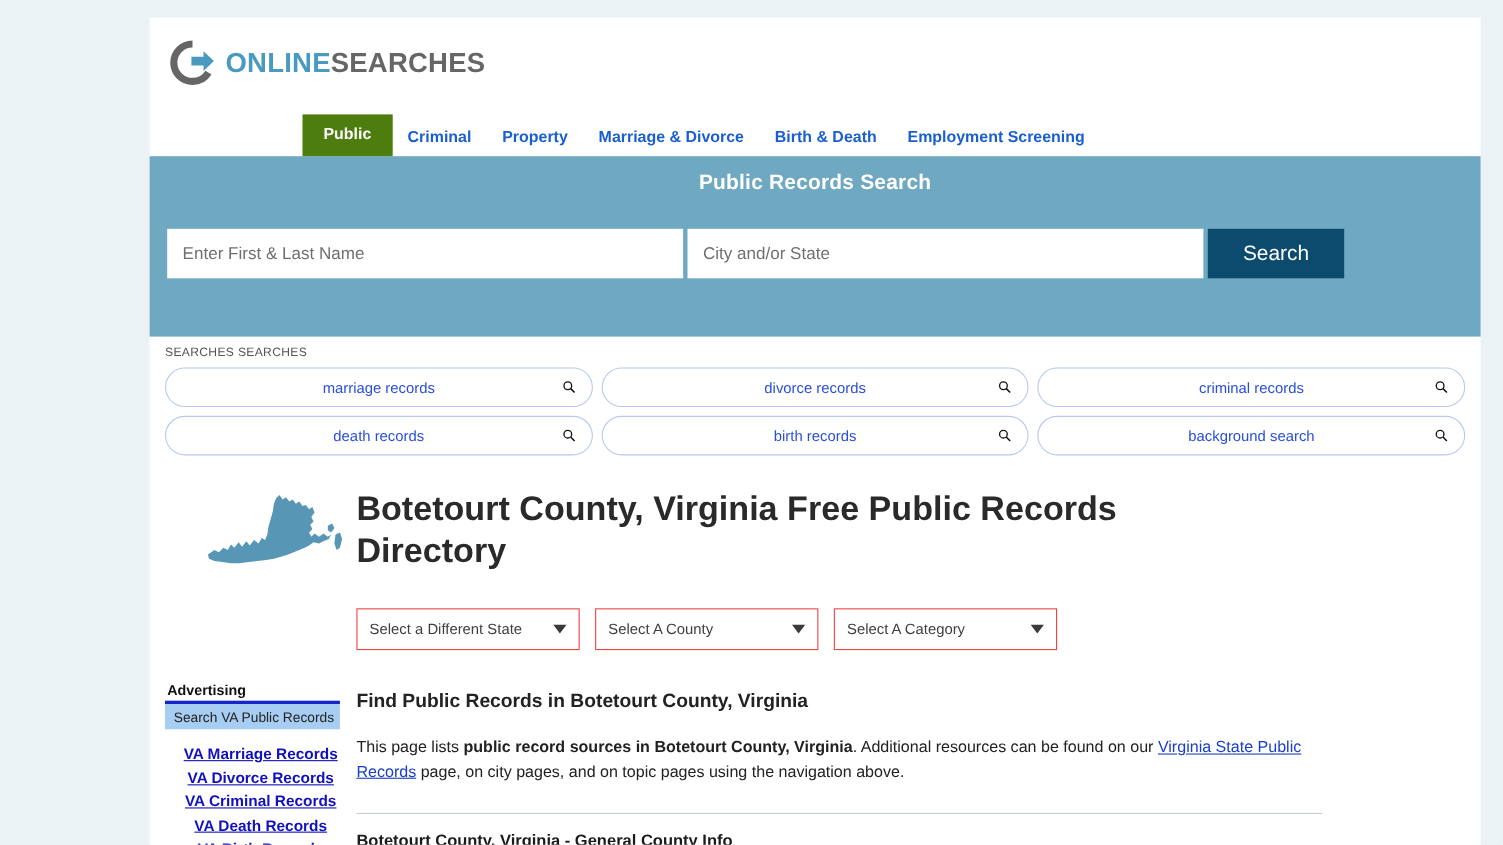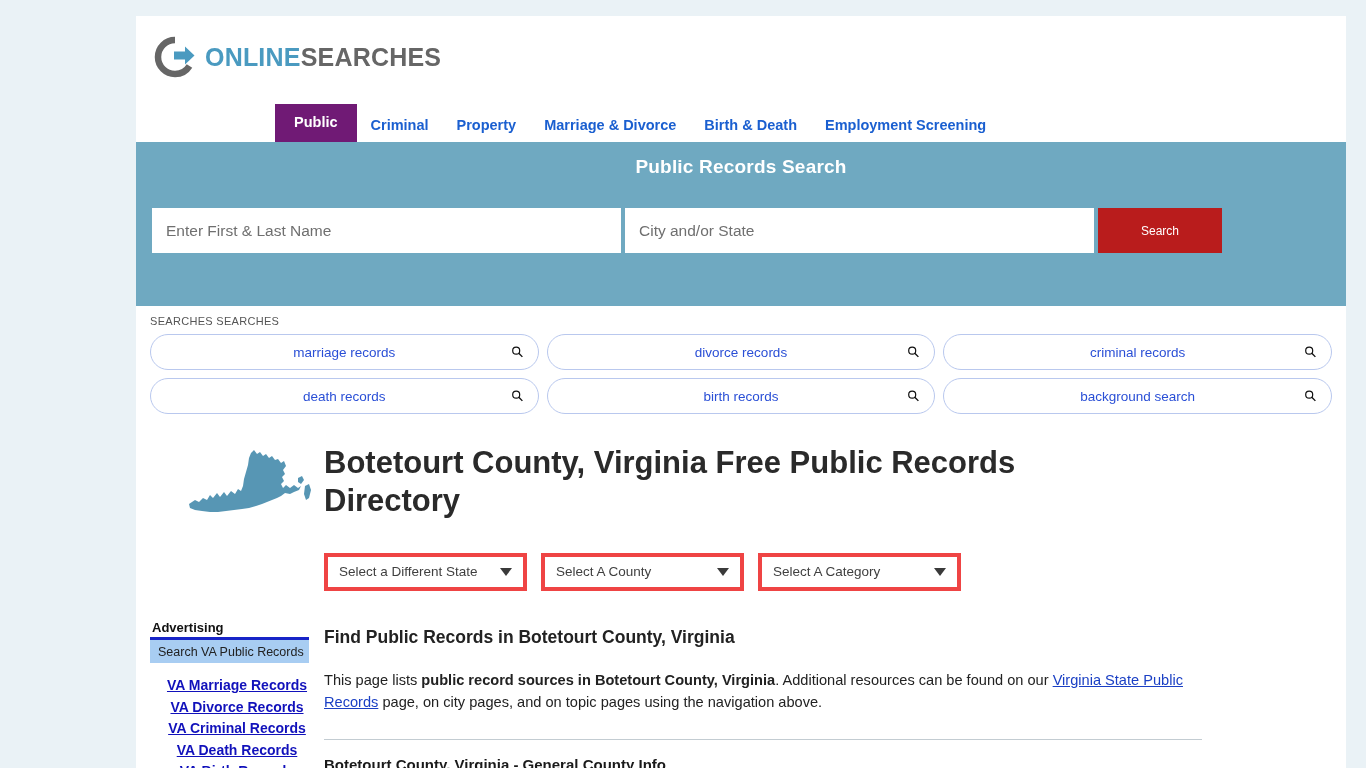--- a/index.html
+++ b/index.html
@@ -45,21 +45,21 @@
   .nav-item {
     font-size: 14.5px; font-weight: bold;
     color: #1a5fd0;
     padding: 9px 14px 10px 14px;
     line-height: 1;
     cursor: pointer;
     white-space: nowrap;
     text-decoration: none;
   }
   .nav-item.active {
-    background: #701a75;
+    background: #4d7c0f;
     color: #ffffff;
     padding: 11px 19px 13px 19px;
   }
 
   
   .hero {
     background: #6fa9c1;
     height: 164px;
     padding-top: 14px;
   }
@@ -86,24 +86,24 @@
     padding: 0 14px;
     font-family: "Liberation Sans", sans-serif;
     outline: none;
   }
   .hero-input::placeholder { color: #6f6f6f; }
   #name-input { flex: 0 0 469px; }
   #loc-input  { flex: 0 0 469px; }
   .hero-btn {
     flex: 0 0 124px;
     height: 45px;
-    background: #b91c1c;
+    background: #0c4a6e;
     color: #fff;
     border: none;
-    font-size: 12px;
+    font-size: 19px;
     font-family: "Liberation Sans", sans-serif;
     cursor: pointer;
   }
 
   
   .sponsored { padding: 9px 14px 0 14px; }
   .sponsored-label {
     font-size: 11px;
     color: #555;
     letter-spacing: .3px;
@@ -173,21 +173,21 @@
     font-weight: bold;
     color: #2a2a2a;
     line-height: 1.22;
     margin: 8px 0 0 0;
     max-width: 830px;
   }
   .selects { display: flex; gap: 14px; margin-top: 33px; }
   .sel {
     position: relative;
     height: 38px;
-    border: 4px solid #ef4444;
+    border: 1px solid #ef4444;
     background: #fff;
     display: flex; align-items: center;
     padding: 0 34px 0 11px;
     font-size: 13.5px;
     color: #3f3f3f;
     cursor: pointer;
     white-space: nowrap;
   }
   #sel-state  { width: 203px; }
   #sel-county { width: 203px; }

